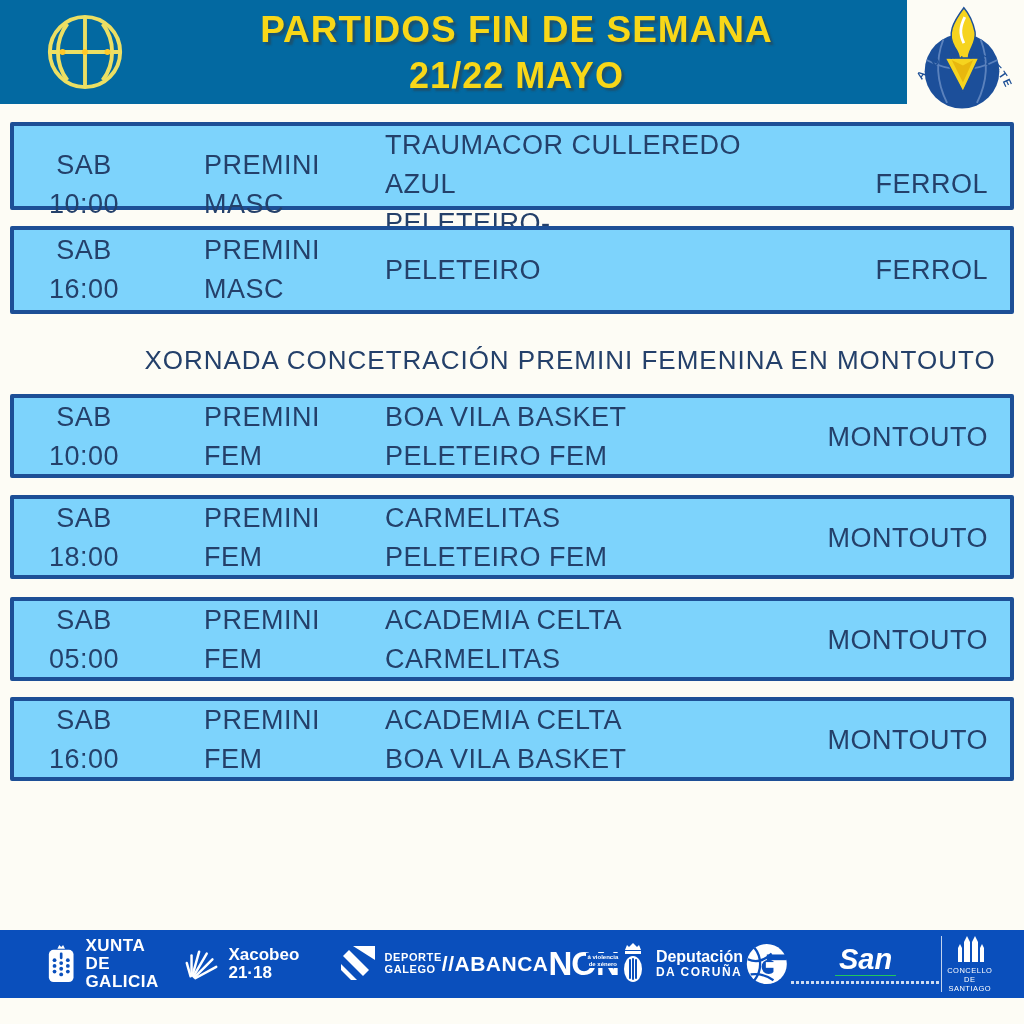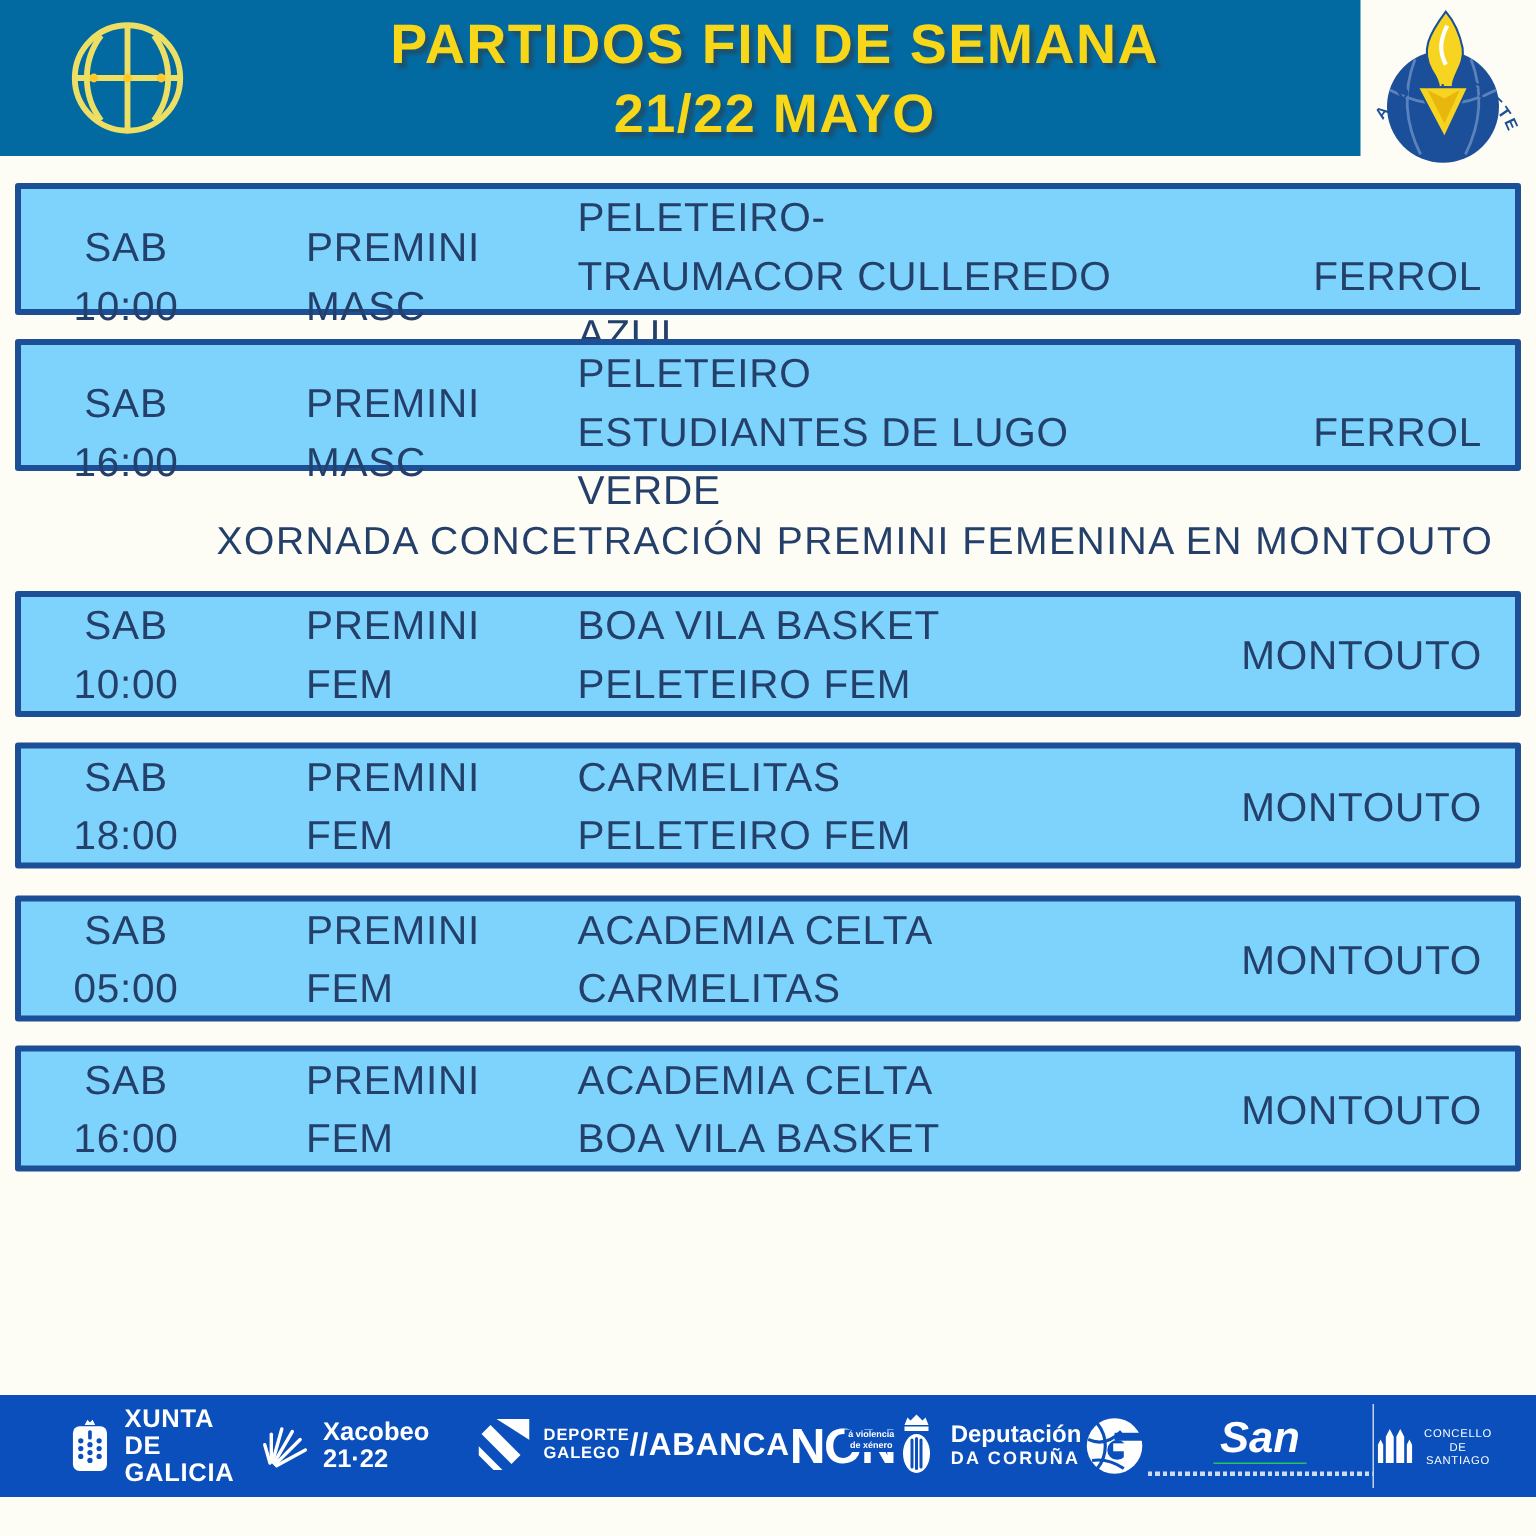--- a/index.html
+++ b/index.html
@@ -69,21 +69,21 @@
   .depu-l2 { font-size:12px; letter-spacing:1.5px; font-weight:600; }
 
   .san-wrap { display:flex; flex-direction:column; align-items:center; gap:5px; }
   .san-txt { font-family:Liberation Sans, sans-serif; font-style:italic; font-weight:bold;
     font-size:29px; line-height:28px; border-bottom:1px solid #22c55e; padding:0 4px 2px 4px; }
   .san-fineprint { width:150px; height:3px;
     background:repeating-linear-gradient(90deg, rgba(255,255,255,.8) 0 3px, transparent 3px 5px); }
 
   .divider { width:1px; height:56px; background:rgba(255,255,255,.75); }
 
-  .concello-wrap { display:flex; flex-direction:row; align-items:center; gap:4px; }
+  .concello-wrap { display:flex; flex-direction:column; align-items:center; gap:4px; }
   .concello-txt { font-size:7.5px; letter-spacing:.5px; text-align:center; line-height:9px; }
 </style>
 </head>
 <body>
 
 <div class="banner">
   <svg class="ball" width="82" height="82" viewBox="0 0 84 84">
     <circle cx="42" cy="42" r="36" fill="none" stroke="#ecdf63" stroke-width="4"></circle>
     <line x1="42" y1="6" x2="42" y2="78" stroke="#ecdf63" stroke-width="4"></line>
     <line x1="6" y1="42" x2="78" y2="42" stroke="#ecdf63" stroke-width="4"></line>
@@ -119,38 +119,37 @@
 <div class="match-row tall" style="top:122px">
   <div class="cell time">
     <div>SAB</div>
     <div>10:00</div>
   </div>
   <div class="cell cat">
     <div>PREMINI</div>
     <div>MASC</div>
   </div>
   <div class="cell teams">
+    <div>TRAUMACOR CULLEREDO AZUL</div>
     <div>PELETEIRO-</div>
-    <div>TRAUMACOR CULLEREDO AZUL</div>
   </div>
   <div class="cell loc">FERROL</div>
 </div>
 
 <div class="match-row tall" style="top:226px">
   <div class="cell time">
     <div>SAB</div>
     <div>16:00</div>
   </div>
   <div class="cell cat">
     <div>PREMINI</div>
     <div>MASC</div>
   </div>
   <div class="cell teams">
     <div>PELETEIRO</div>
-    <div>ESTUDIANTES DE LUGO VERDE</div>
   </div>
   <div class="cell loc">FERROL</div>
 </div>
 
 <div class="section-heading">XORNADA CONCETRACIÓN PREMINI FEMENINA EN MONTOUTO</div>
 
 <div class="match-row" style="top:394px">
   <div class="cell time">
     <div>SAB</div>
     <div>10:00</div>
@@ -243,21 +242,21 @@
     <svg width="38" height="34" viewBox="0 0 38 34">
       <g stroke="#fff" stroke-width="2.6" stroke-linecap="round">
         <line x1="8" y1="30" x2="4" y2="16"></line>
         <line x1="9" y1="29" x2="9" y2="8"></line>
         <line x1="10" y1="29" x2="17" y2="4"></line>
         <line x1="11" y1="30" x2="25" y2="6"></line>
         <line x1="12" y1="31" x2="31" y2="12"></line>
         <line x1="13" y1="32" x2="35" y2="20"></line>
       </g>
     </svg>
-    <div class="txt xacobeo-txt">Xacobeo 21·22</div>
+    <div class="txt xacobeo-txt">Xacobeo 21·18</div>
   </div>
 
   <div class="sp">
     <svg width="34" height="36" viewBox="0 0 34 36">
       <polygon points="12,0 34,0 34,14" fill="#fff"></polygon>
       <polygon points="2,10 22,30 28,24 8,4" fill="#fff"></polygon>
       <polygon points="0,24 10,34 16,34 0,18" fill="#fff"></polygon>
     </svg>
     <div class="txt deporte-txt">
       <div>DEPORTE</div>

